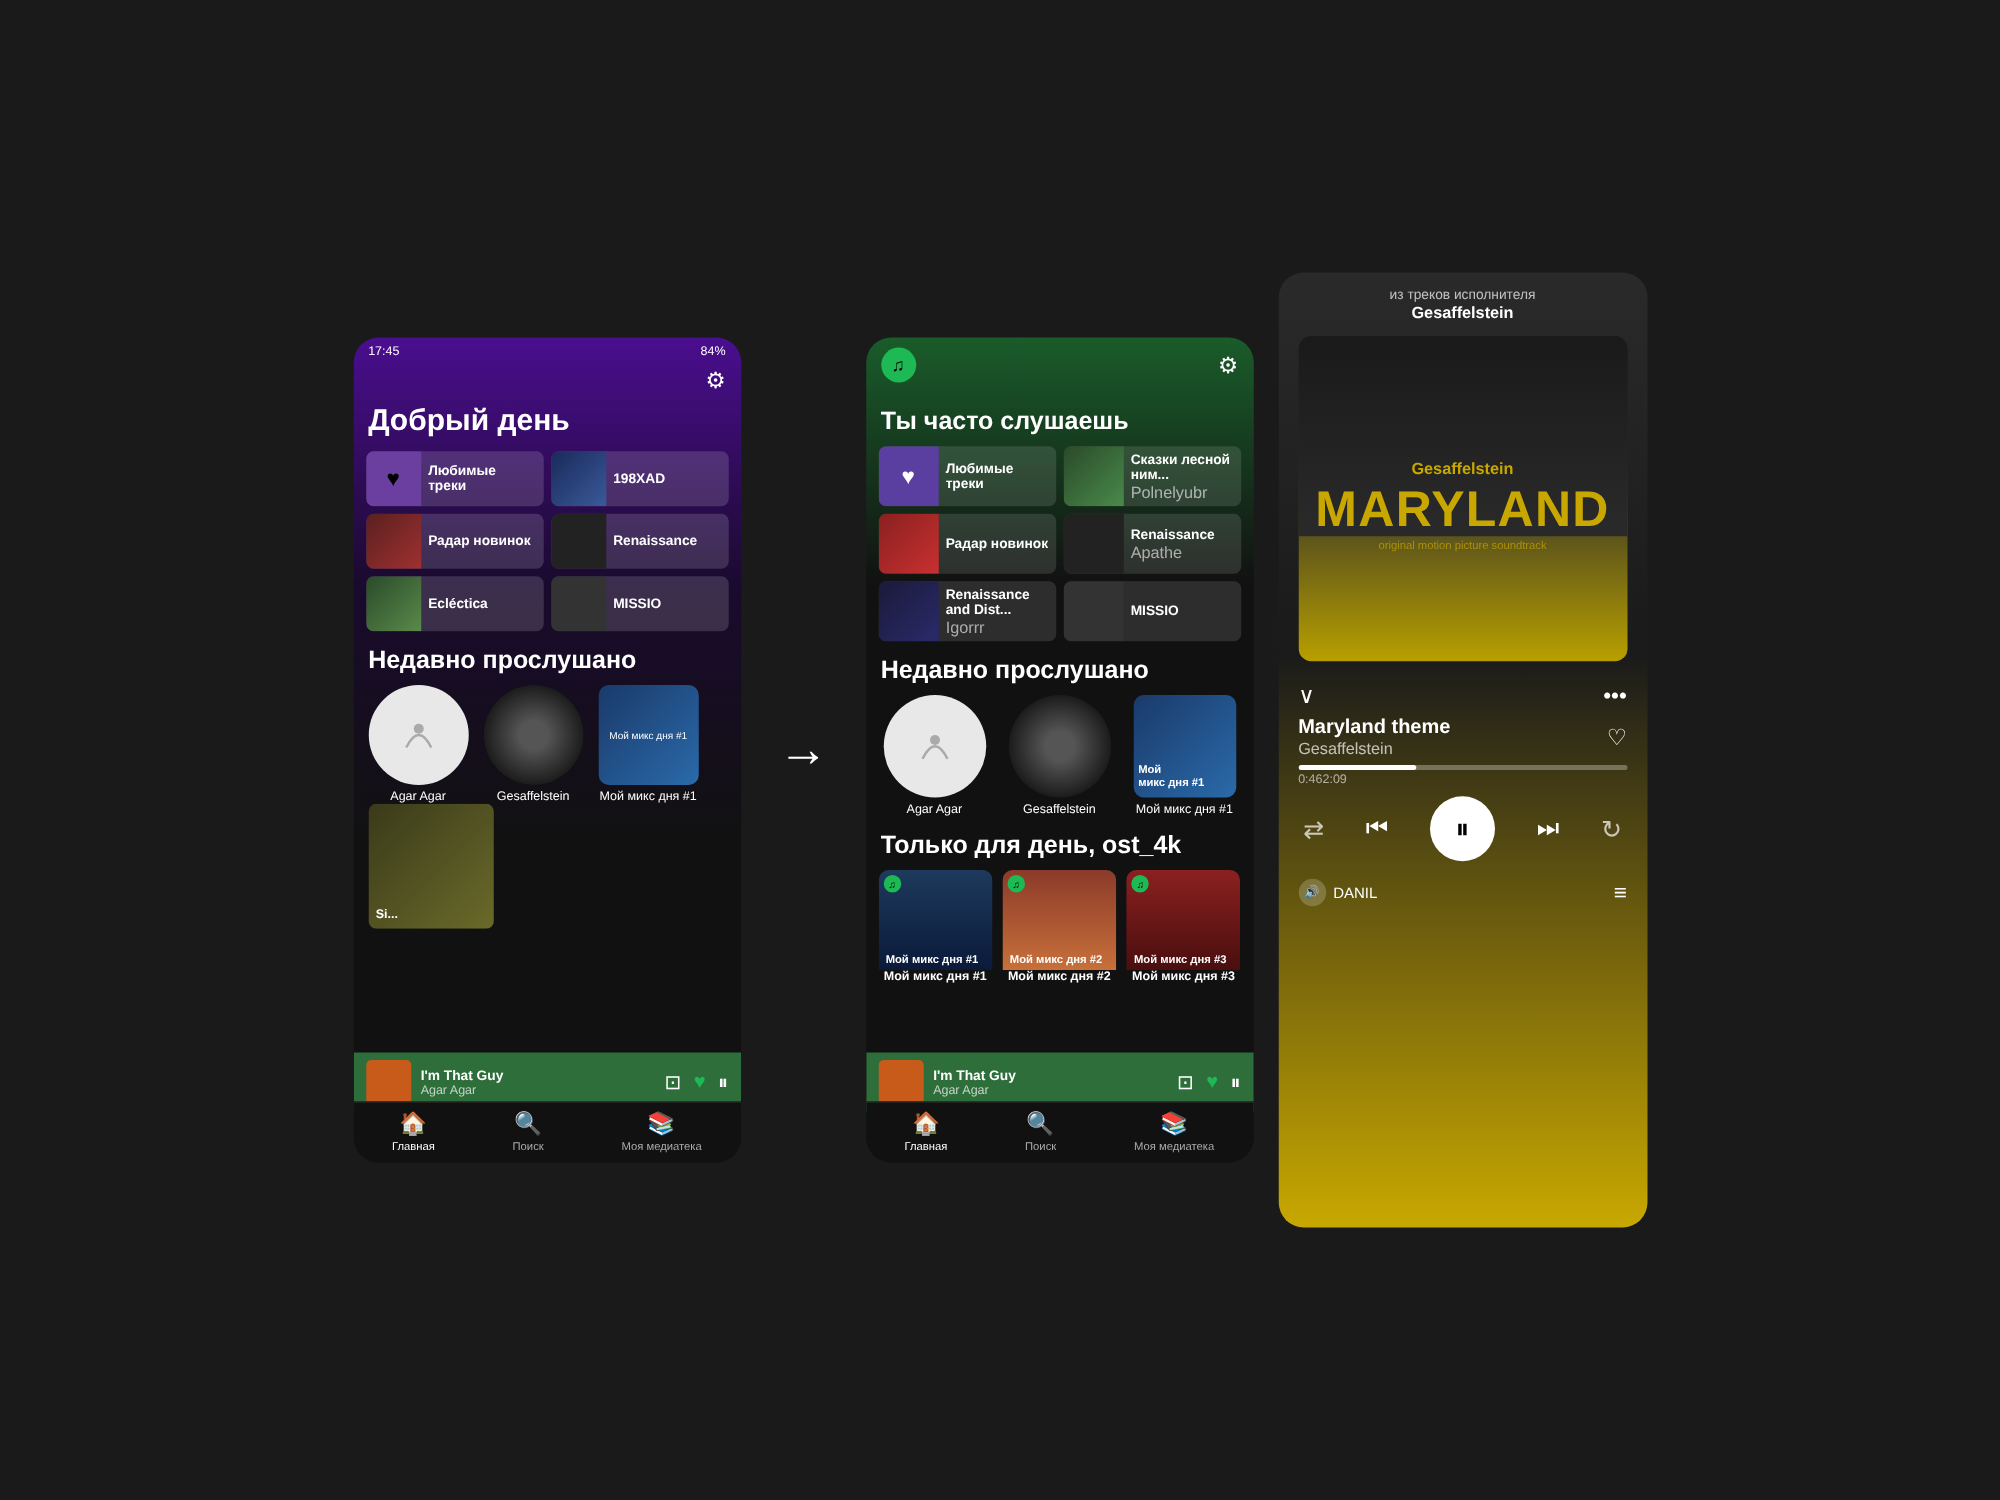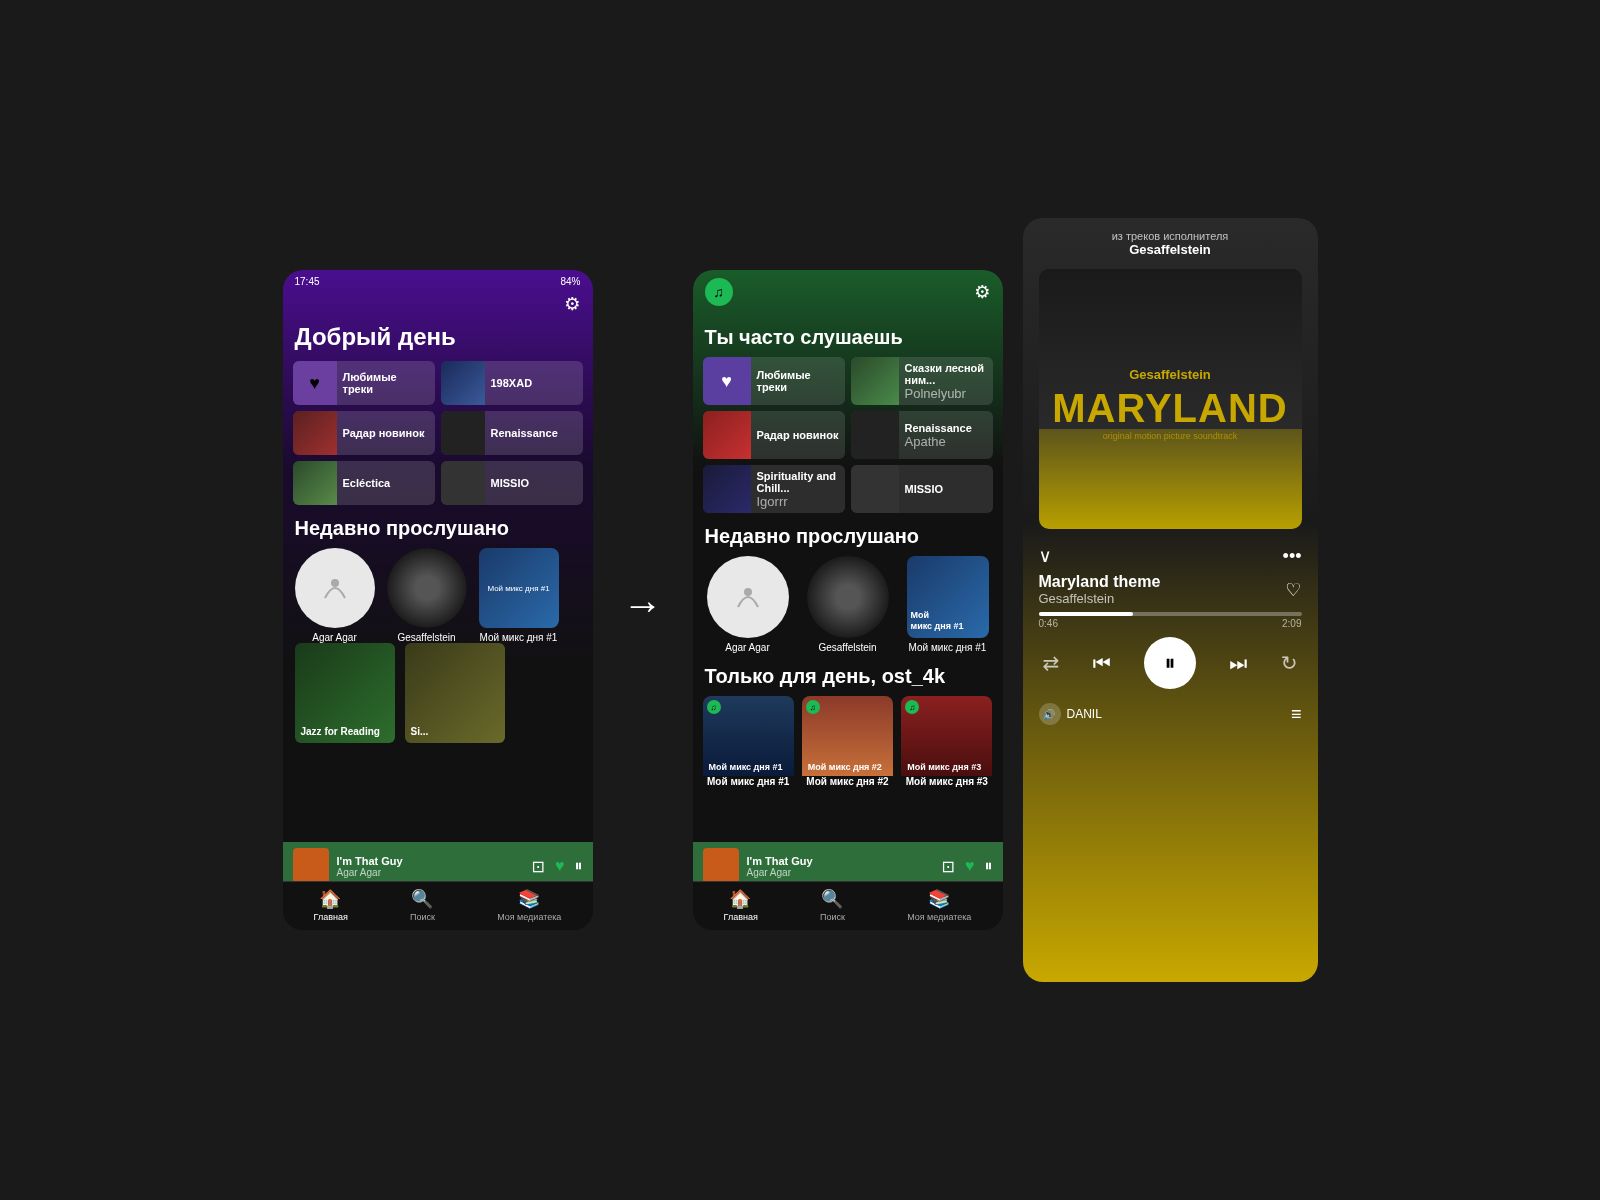--- a/index.html
+++ b/index.html
@@ -414,21 +414,21 @@
       position: relative;
     }
     .progress-bar-fill {
       height: 4px;
       background: #fff;
       border-radius: 2px;
       width: 36%;
     }
     .progress-times {
       display: flex;
-      justify-content: space-between;
+      justify-content: flex-start;
       color: rgba(255,255,255,0.6);
       font-size: 10px;
       margin-top: 2px;
     }
     .s3-playback {
       display: flex;
       justify-content: space-between;
       align-items: center;
       padding: 8px 20px;
     }
@@ -547,23 +547,20 @@
       </div>
       <div class="recent-item">
         <div class="recent-thumb blue-square" style="border-radius:8px;background:linear-gradient(135deg,#1a3a6a,#2a6aaa)">
           <div style="color:#fff;font-size:8px;text-align:center;padding:4px">Мой микс дня #1</div>
         </div>
         <span class="recent-label">Мой микс дня #1</span>
       </div>
     </div>
 
     <div class="reading-row">
-      <div class="reading-item jazz">
-        <span class="reading-label">Jazz for Reading</span>
-      </div>
       <div class="reading-item si">
         <span class="reading-label">Si...</span>
       </div>
     </div>
 
     <div class="now-playing-bar">
       <div class="np-thumb"></div>
       <div class="np-info">
         <div class="np-title">I'm That Guy</div>
         <div class="np-artist">Agar Agar</div>
@@ -624,21 +621,21 @@
       <div class="freq-item">
         <div class="freq-thumb renaiss"></div>
         <div class="freq-info">
           <div class="freq-title">Renaissance</div>
           <div class="freq-sub">Apathe</div>
         </div>
       </div>
       <div class="freq-item">
         <div class="freq-thumb spirit"></div>
         <div class="freq-info">
-          <div class="freq-title">Spirituality and Chill...</div>
+          <div class="freq-title">Renaissance and Dist...</div>
           <div class="freq-sub">Igorrr</div>
         </div>
       </div>
       <div class="freq-item">
         <div class="freq-thumb missio"></div>
         <div class="freq-info">
           <div class="freq-title">MISSIO</div>
         </div>
       </div>
     </div>

